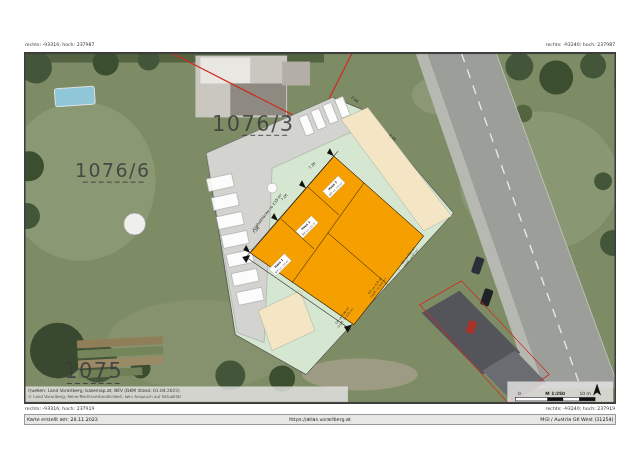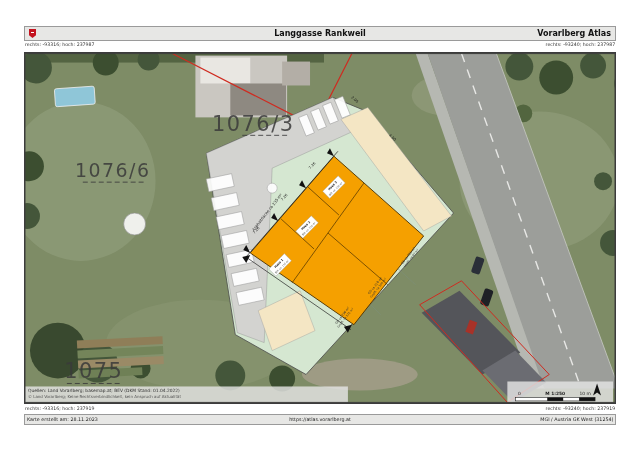--- a/index.html
+++ b/index.html
@@ -25,28 +25,20 @@
   .ftr .l{position:absolute;left:2px;top:0;transform:scale(.8);transform-origin:left center;}
   .ftr .c{position:absolute;left:0;right:0;text-align:center;top:0;transform:scale(.8);transform-origin:center center;}
   .ftr .r{position:absolute;right:2px;top:0;transform:scale(.8);transform-origin:right center;}
   text{font-family:"DejaVu Sans","Liberation Sans",sans-serif;}
 </style>
 </head>
 <body>
 
 <div class="page">
 
-  <div class="hdr">
-    <div class="logo">
-      <div class="crest"></div>
-      <div class="stripe"></div>
-    </div>
-    <div class="title">Langgasse Rankweil</div>
-    <div class="brand">Vorarlberg Atlas</div>
-  </div>
 
   <div class="coordrow" style="top:41px;">
     <span class="l">rechts: -93316; hoch: 237987</span>
     <span class="r">rechts: -93240; hoch: 237987</span>
   </div>
 
   <div class="maparea">
   <svg viewBox="0 0 592 350">
 
     <g>

